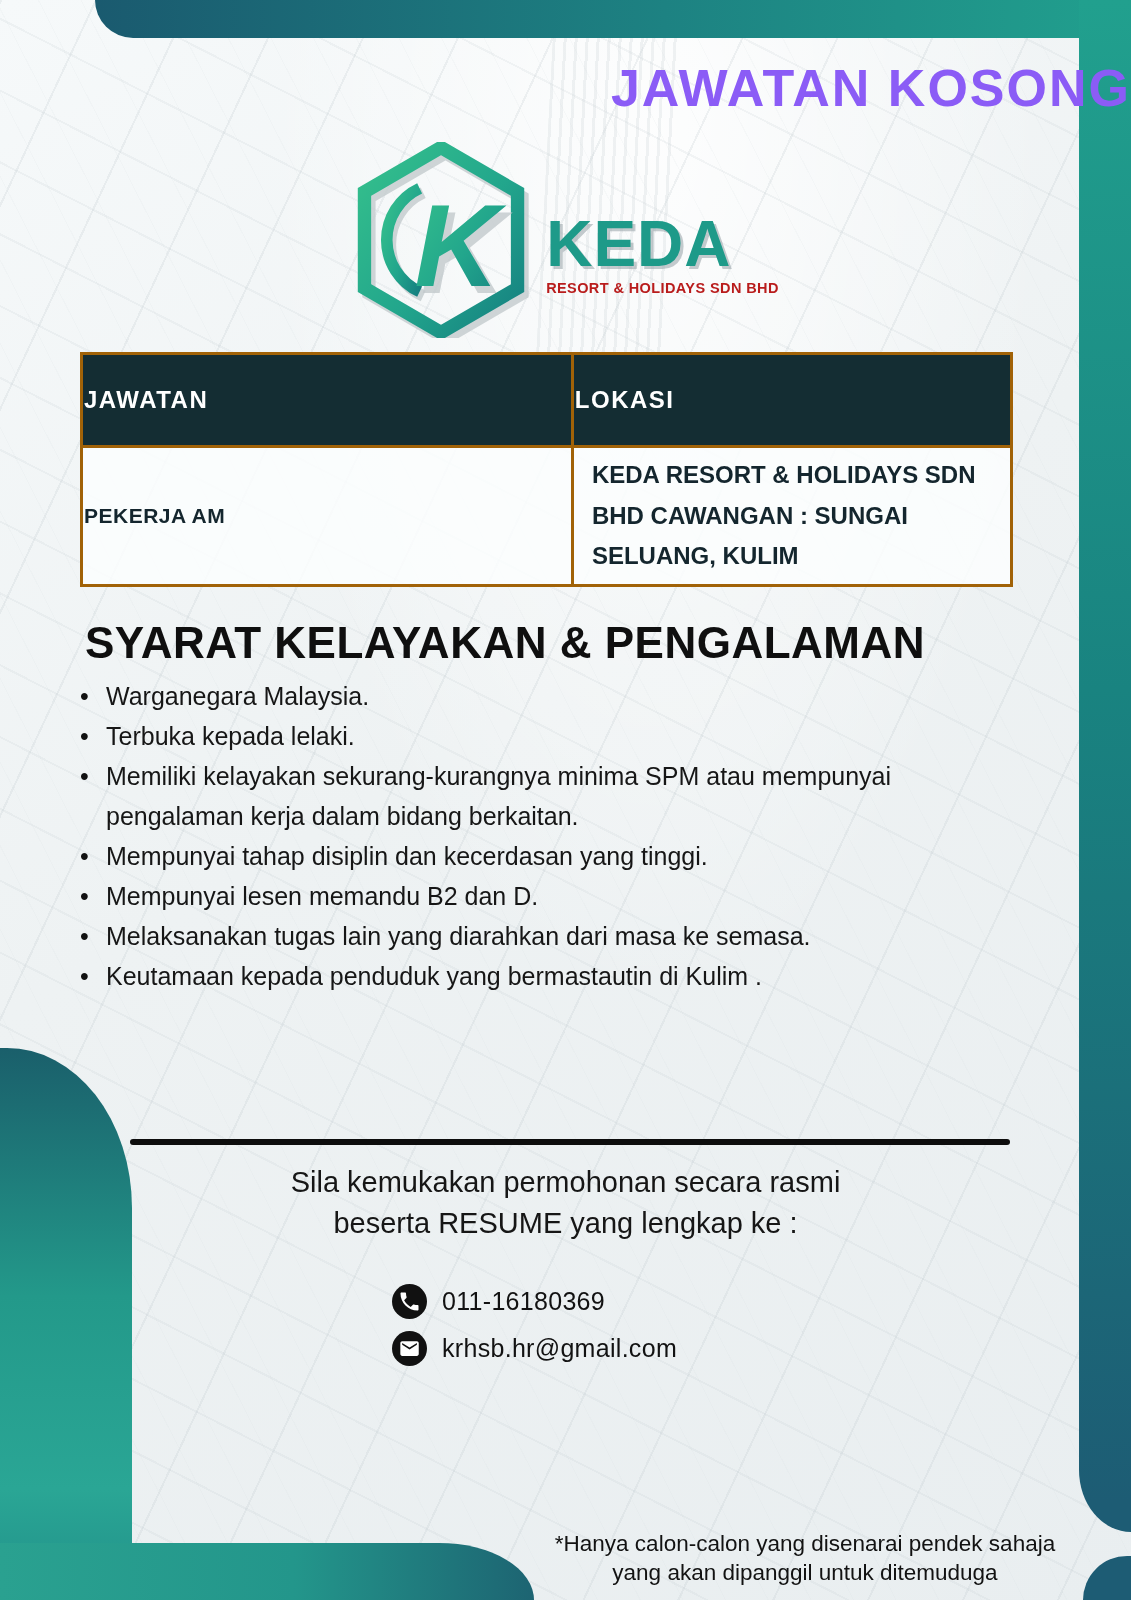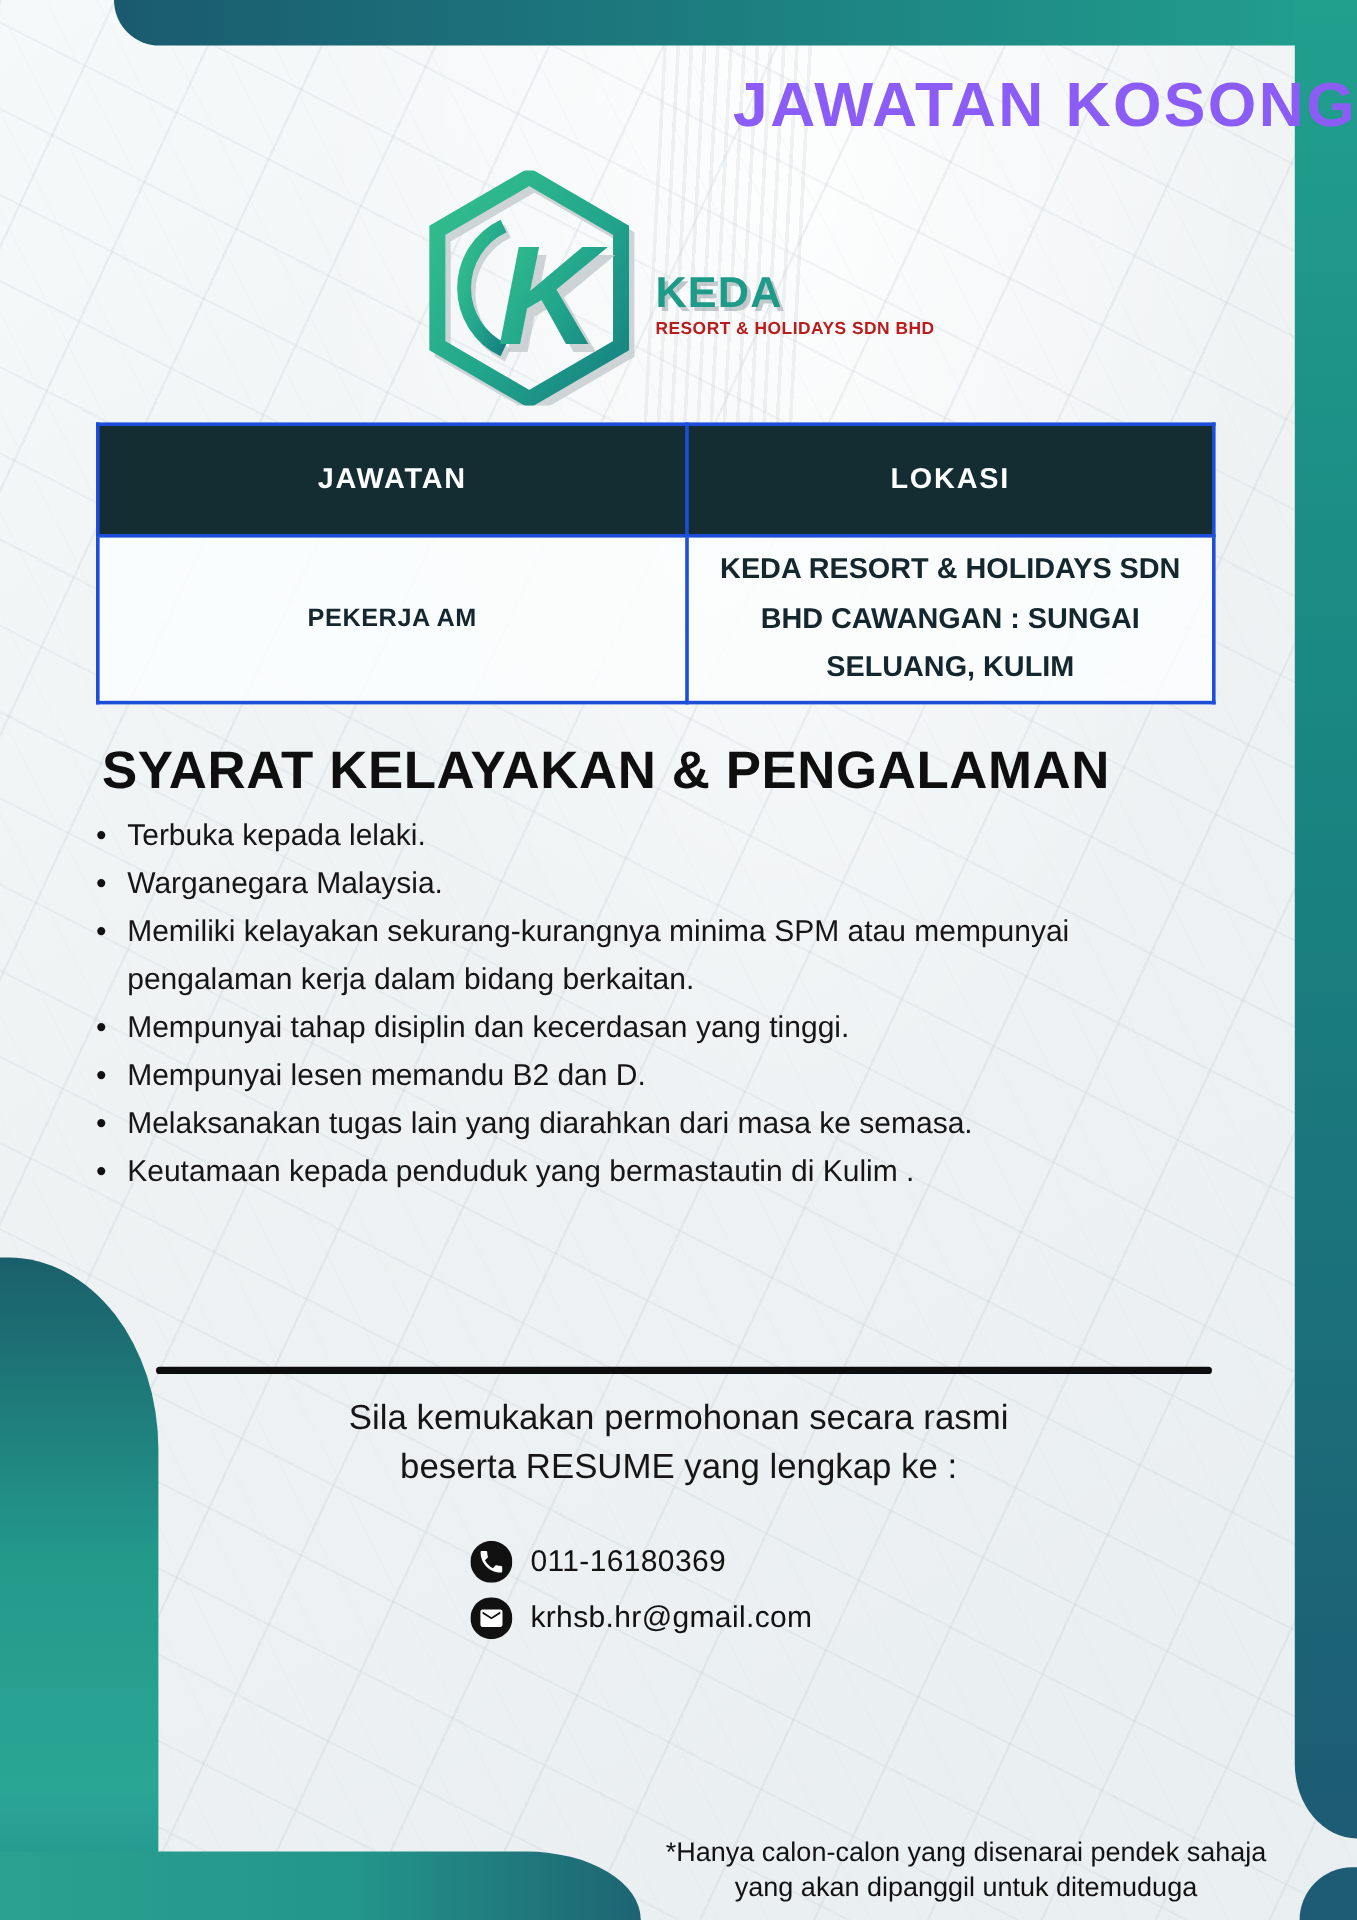--- a/index.html
+++ b/index.html
@@ -56,33 +56,33 @@
     font-size:52px;font-weight:bold;letter-spacing:2px;color:#8b5cf6;line-height:1;
   }
 
   .logo-row{
     position:absolute;top:142px;left:0;width:100%;
     display:flex;justify-content:center;align-items:center;gap:16px;
   }
   .logo-hex{flex:0 0 auto;}
   .logo-text{display:flex;flex-direction:column;align-items:flex-start;margin-top:28px;}
   .logo-brand{
-    font-size:36px;font-weight:bold;letter-spacing:1px;color:#1e9a89;line-height:1;
+    font-size:64px;font-weight:bold;letter-spacing:1px;color:#1e9a89;line-height:1;
     text-shadow:3px 3px 0 rgba(150,160,165,0.55);
   }
   .logo-sub{
     font-size:14.5px;font-weight:bold;letter-spacing:.4px;color:#b91c1c;
     margin-top:4px;white-space:nowrap;
   }
 
   table.jobtable{
     position:absolute;top:352px;left:80px;width:933px;
     border-collapse:collapse;background:rgba(252,254,254,0.85);
   }
-  table.jobtable th,table.jobtable td{border:3px solid #1d4ed8;text-align:center;}
+  table.jobtable th,table.jobtable td{border:3px solid #a16207;text-align:left;}
   table.jobtable th{
     background:#142d33;color:#ffffff;height:88px;
     font-size:24px;font-weight:bold;letter-spacing:1.5px;
   }
   table.jobtable td{height:134px;color:#14262e;font-weight:bold;}
   td.cell-position{width:493px;font-size:21px;letter-spacing:.5px;}
   td.cell-location{width:440px;font-size:24px;line-height:1.7;}
   td.cell-location .loc-inner{display:block;max-width:400px;margin:0 auto;}
 
   .req-heading{
@@ -170,22 +170,22 @@
         <td class="cell-location">
           <span class="loc-inner">KEDA RESORT &amp; HOLIDAYS SDN BHD CAWANGAN : SUNGAI SELUANG, KULIM</span>
         </td>
       </tr>
     </tbody>
   </table>
 
   <div class="req-heading">SYARAT KELAYAKAN &amp; PENGALAMAN</div>
 
   <ul class="req-list">
+    <li>Warganegara Malaysia.</li>
     <li>Terbuka kepada lelaki.</li>
-    <li>Warganegara Malaysia.</li>
     <li>Memiliki kelayakan sekurang-kurangnya minima SPM atau mempunyai pengalaman kerja dalam bidang berkaitan.</li>
     <li>Mempunyai tahap disiplin dan kecerdasan yang tinggi.</li>
     <li>Mempunyai lesen memandu B2 dan D.</li>
     <li>Melaksanakan tugas lain yang diarahkan dari masa ke semasa.</li>
     <li>Keutamaan kepada penduduk yang bermastautin di Kulim .</li>
   </ul>
 
   <div class="divider"></div>
 
   <div class="apply-text">

